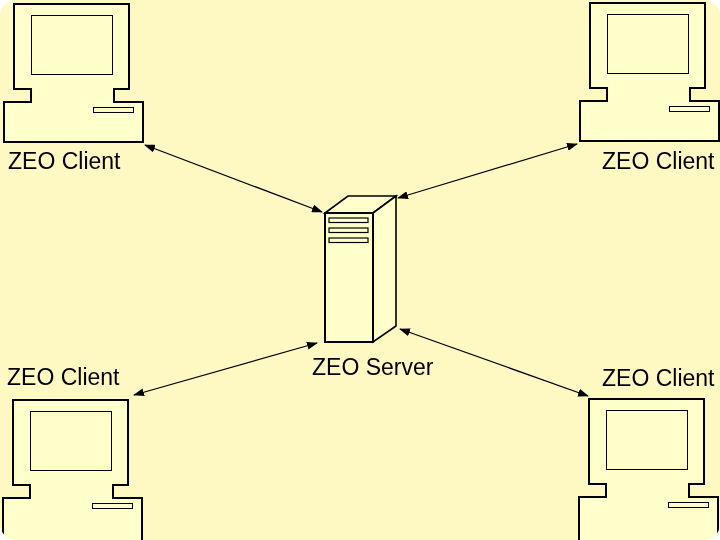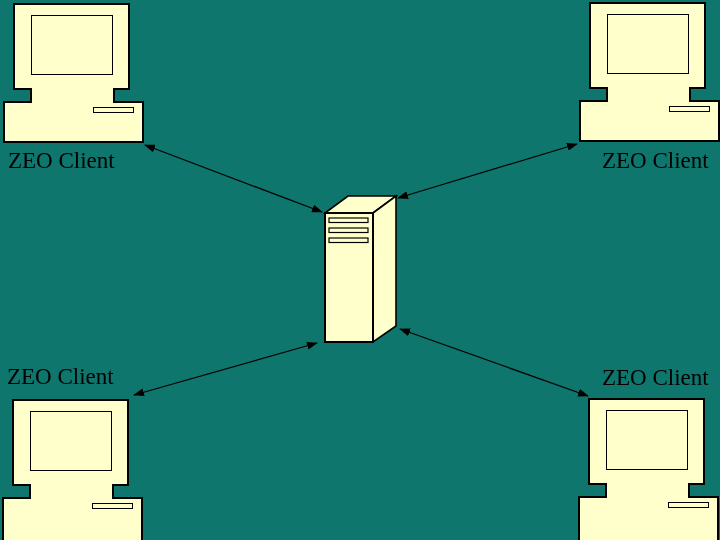--- a/index.html
+++ b/index.html
@@ -4,23 +4,24 @@
 <style>
   html, body {
     margin: 0;
     padding: 0;
     background: #FFFFFF;
   }
   .canvas {
     position: relative;
     width: 720px;
     height: 540px;
-    background: #0f766e;
+    background: #fef9c3;
     overflow: hidden;
-    font-family: Liberation Serif, serif;
+    font-family: Liberation Sans, sans-serif;
+    border-radius: 16px;
   }
   
   .computer {
     position: absolute;
     width: 141px;
     height: 140px;
   }
   .computer * { box-sizing: border-box; }
   .monitor {
     position: absolute;
@@ -148,14 +149,15 @@
       <rect x="329" y="218" width="39" height="4.5" fill="#FFFFCC" stroke="#000000" stroke-width="1.2"></rect>
       <rect x="329" y="228" width="39" height="4.5" fill="#FFFFCC" stroke="#000000" stroke-width="1.2"></rect>
       <rect x="329" y="238" width="39" height="4.5" fill="#FFFFCC" stroke="#000000" stroke-width="1.2"></rect>
     </g>
   </svg>
 
   <div class="label lbl-client-tl">ZEO Client</div>
   <div class="label lbl-client-tr">ZEO Client</div>
   <div class="label lbl-client-bl">ZEO Client</div>
   <div class="label lbl-client-br">ZEO Client</div>
+  <div class="label lbl-server">ZEO Server</div>
 
 </div>
 
 </body></html>

